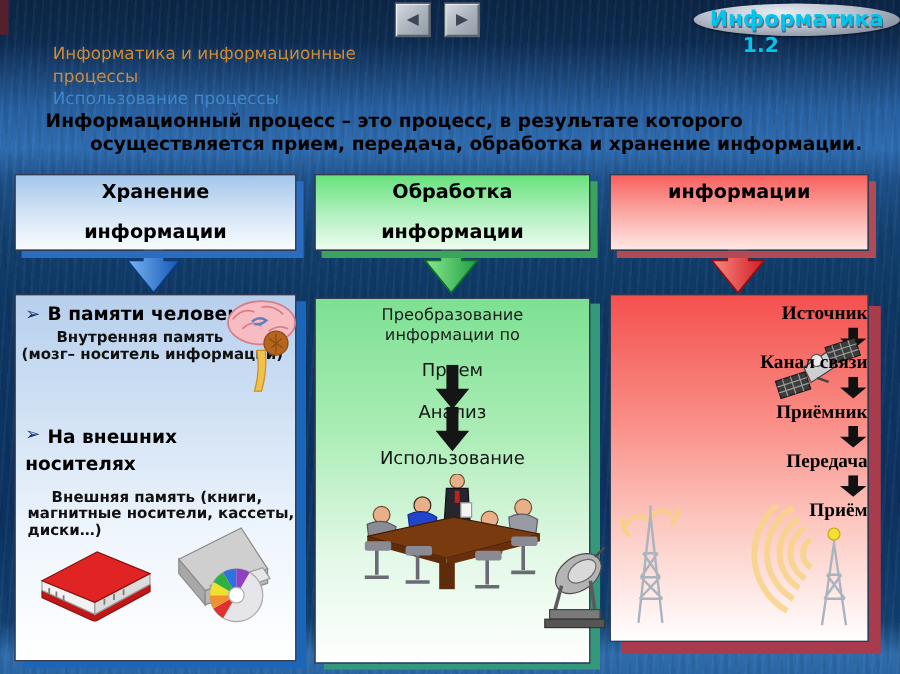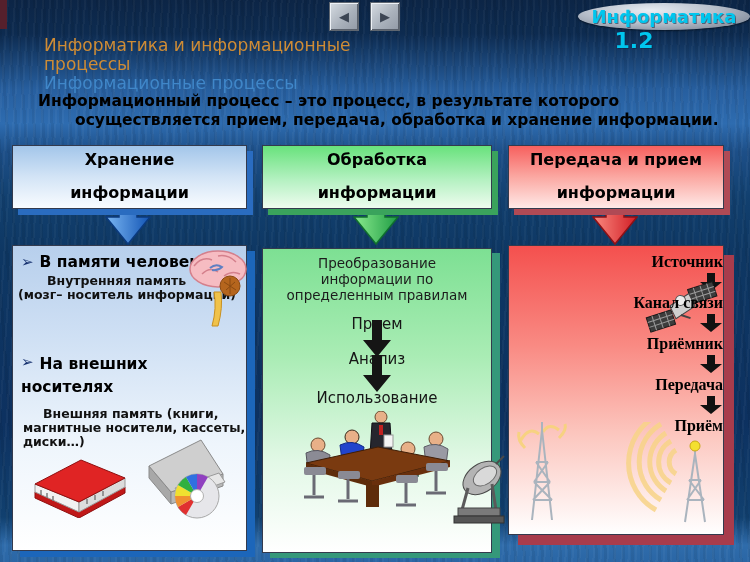--- a/index.html
+++ b/index.html
@@ -15,23 +15,23 @@
   .nav{position:absolute;left:329px;top:2px;display:flex;gap:11px;}
   .nav-btn{width:28px;height:27px;background:linear-gradient(135deg,#d6dce2 0%,#aab2bc 55%,#929aa6 100%);
     border:1px solid #5e6670;box-shadow:inset 1px 1px 0 #eef2f6, inset -1px -1px 0 #5a616c;
     display:flex;align-items:center;justify-content:center;color:#3d4654;font-size:13px;cursor:pointer;}
   
   .badge-oval{position:absolute;left:578px;top:3px;width:172px;height:27px;border-radius:50%;
     background:radial-gradient(ellipse at 42% 28%, #e9edf3 0%, #b9c1cd 45%, #8a93a2 78%, #6a7484 100%);
     box-shadow:0 1px 2px rgba(0,0,0,.5);display:flex;align-items:center;justify-content:center;}
   .badge-title{font-size:18px;font-weight:bold;color:#00c6ee;text-shadow:1px 1px 0 rgba(10,40,70,.55);white-space:nowrap;}
   .badge-number{position:absolute;left:578px;top:28px;width:112px;text-align:center;
-    font-size:22px;font-weight:bold;color:#00c6ee;text-shadow:1px 1px 0 rgba(10,40,70,.55);}
-  
-  .heading{position:absolute;left:44px;top:36px;font-size:17px;line-height:19px;color:#cf8c35;}
+    font-size:17px;font-weight:bold;color:#00c6ee;text-shadow:1px 1px 0 rgba(10,40,70,.55);}
+  
+  .heading{position:absolute;left:44px;top:36px;font-size:14px;line-height:19px;color:#cf8c35;}
   .heading .sub{color:#4087c9;}
   .definition{position:absolute;left:38px;top:92px;width:690px;font-size:15.5px;font-weight:bold;color:#000;line-height:19px;}
   .definition .l2{padding-left:37px;}
   
   .hdr{position:absolute;top:145px;height:51px;border:1px solid #333a4d;z-index:3;
     display:flex;flex-direction:column;justify-content:space-between;align-items:center;
     padding:5px 0 6px;font-size:16px;font-weight:bold;color:#000;line-height:18px;}
   .hdr-1{left:12px;width:233px;background:linear-gradient(180deg,#a3c6ea 0%,#d3e4f6 50%,#f9fcff 100%);box-shadow:6px 6px 0 #2a6cc0;}
   .hdr-2{left:262px;width:228px;background:linear-gradient(180deg,#68e27c 0%,#b5f1c2 55%,#eefcef 100%);box-shadow:6px 6px 0 #3aa35c;}
   .hdr-3{left:508px;width:214px;background:linear-gradient(180deg,#f7605e 0%,#fba8a2 50%,#ffe9e7 100%);box-shadow:6px 6px 0 #b04a55;}
@@ -93,38 +93,37 @@
   </div>
 
   <div class="badge-oval">
     <span class="badge-title">Информатика</span>
   </div>
   <div class="badge-number">1.2</div>
 
   <div class="heading">
     <div>Информатика и информационные</div>
     <div>процессы</div>
-    <div class="sub">Информационные процессы</div>
+    <div class="sub">Использование процессы</div>
   </div>
 
   <div class="definition">
     <div>Информационный процесс – это процесс, в результате которого</div>
     <div class="l2">осуществляется прием, передача, обработка и хранение информации.</div>
   </div>
 
   <div class="hdr hdr-1">
     <div>Хранение</div>
     <div>информации</div>
   </div>
   <div class="hdr hdr-2">
     <div>Обработка</div>
     <div>информации</div>
   </div>
   <div class="hdr hdr-3">
-    <div>Передача и прием</div>
     <div>информации</div>
   </div>
 
   <div class="big-arrow ba-1">
     <svg width="46" height="56" viewBox="0 0 46 56">
         <defs>
           <linearGradient id="gb1" x1="0" y1="0" x2="1" y2="0">
             <stop offset="0" stop-color="#7ab6f2"></stop>
             <stop offset="1" stop-color="#1254b4"></stop>
           </linearGradient>
@@ -211,21 +210,20 @@
         </g>
       </svg>
     </div>
   </div>
 
   <div class="box box-2">
     <div class="inner">
       <div class="intro">
         <div>Преобразование</div>
         <div>информации по</div>
-        <div>определенным правилам</div>
       </div>
       <div class="step s1">Прием</div>
       <div class="flow-arrow">
         <svg width="30" height="38" viewBox="0 0 30 38">
             <path d="M10 0 H20 V20 H29 L15 37 L1 20 H10 Z" fill="#151515"></path>
           </svg>
       </div>
       <div class="step s2">Анализ</div>
       <div class="flow-arrow">
         <svg width="30" height="38" viewBox="0 0 30 38">

